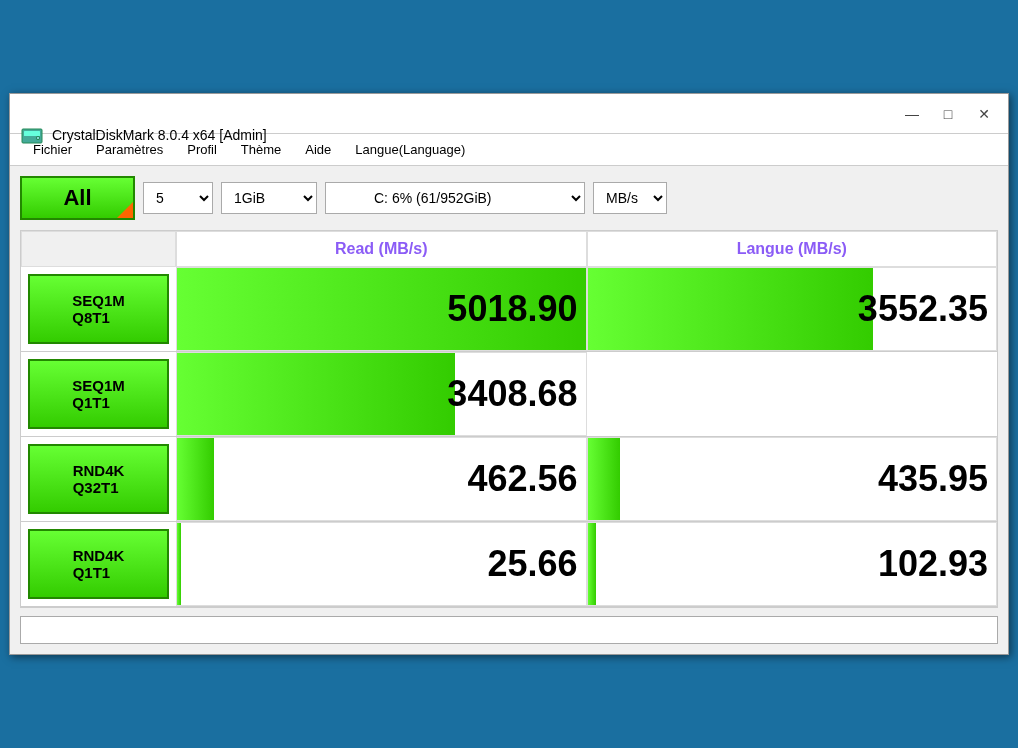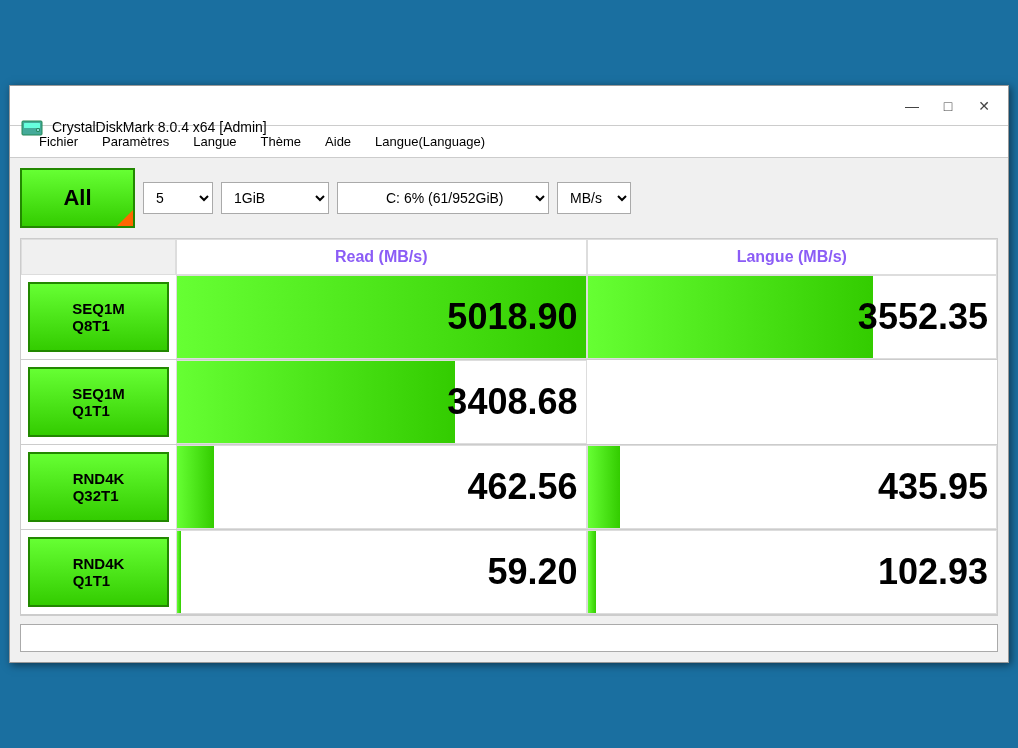--- a/index.html
+++ b/index.html
@@ -57,21 +57,21 @@
       cursor: pointer;
       font-size: 14px;
       color: #444;
       border: none;
       background: transparent;
     }
     .menu-bar {
       background: #fff;
       border-bottom: 1px solid #ccc;
       display: flex;
-      padding: 4px 19px;
+      padding: 4px 13px;
       gap: 4px;
     }
     .menu-item {
       padding: 4px 10px;
       font-size: 13px;
       cursor: pointer;
       color: #000;
       border-radius: 2px;
     }
     .content {
@@ -84,21 +84,21 @@
       gap: 8px;
       margin-bottom: 10px;
     }
     .all-btn {
       background: linear-gradient(to bottom, #66ff33, #33cc00);
       border: 2px solid #228800;
       color: #000;
       font-size: 22px;
       font-weight: bold;
       width: 115px;
-      height: 60px;
+      height: 44px;
       cursor: pointer;
       position: relative;
       display: flex;
       align-items: center;
       justify-content: center;
     }
     .all-btn::after {
       content: '';
       position: absolute;
       bottom: 0;
@@ -112,22 +112,22 @@
     select, .dropdown {
       height: 32px;
       font-size: 14px;
       border: 1px solid #aaa;
       background: #fff;
       padding: 2px 8px;
       cursor: pointer;
       appearance: auto;
     }
     .dropdown-5 { width: 70px; }
-    .dropdown-size { width: 108px; }
-    .dropdown-drive { width: 212px; padding-left: 44px; }
+    .dropdown-size { width: 96px; }
+    .dropdown-drive { width: 260px; padding-left: 44px; }
     .dropdown-unit { width: 74px; }
     .table-container {
       border: 1px solid #ccc;
       background: #fff;
     }
     .header-row {
       display: grid;
       grid-template-columns: 155px 1fr 1fr;
       background: #fff;
     }
@@ -209,21 +209,21 @@
     <div class="window-controls">
       <button class="win-btn">—</button>
       <button class="win-btn">□</button>
       <button class="win-btn close">✕</button>
     </div>
   </div>
 
   <div class="menu-bar">
     <span class="menu-item">Fichier</span>
     <span class="menu-item">Paramètres</span>
-    <span class="menu-item">Langue</span>
+    <span class="menu-item">Profil</span>
     <span class="menu-item">Thème</span>
     <span class="menu-item">Aide</span>
     <span class="menu-item">Langue(Language)</span>
   </div>
 
   <div class="content">
 
     <div class="toolbar">
       <button class="all-btn">
         <span>All</span>
@@ -297,21 +297,21 @@
               <span class="cell-value">435.95</span>
             </div>
           </div>
           <div class="data-row">
             <div style="padding: 4px; display: flex; align-items: center; justify-content: center;">
               <div class="row-label" style="white-space: pre-line; width: 100%; min-height: 70px;">RND4K
 Q1T1</div>
             </div>
             <div class="data-cell">
               <div class="bar-bg" style="width: 1%;"></div>
-              <span class="cell-value">59.20</span>
+              <span class="cell-value">25.66</span>
             </div>
             <div class="data-cell">
               <div class="bar-bg" style="width: 2%;"></div>
               <span class="cell-value">102.93</span>
             </div>
           </div>
         </div>
     </div>
 
     <div class="status-bar"></div>

